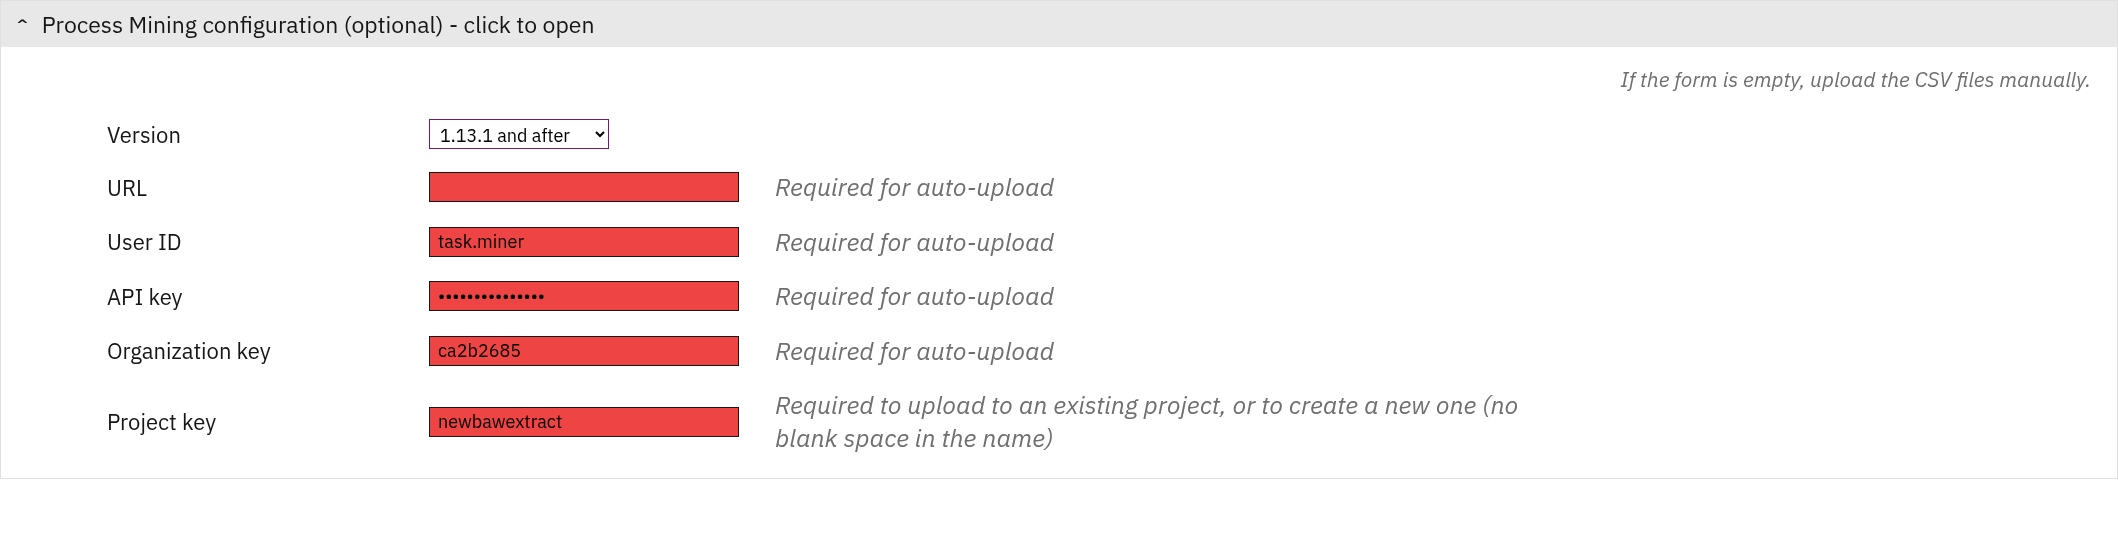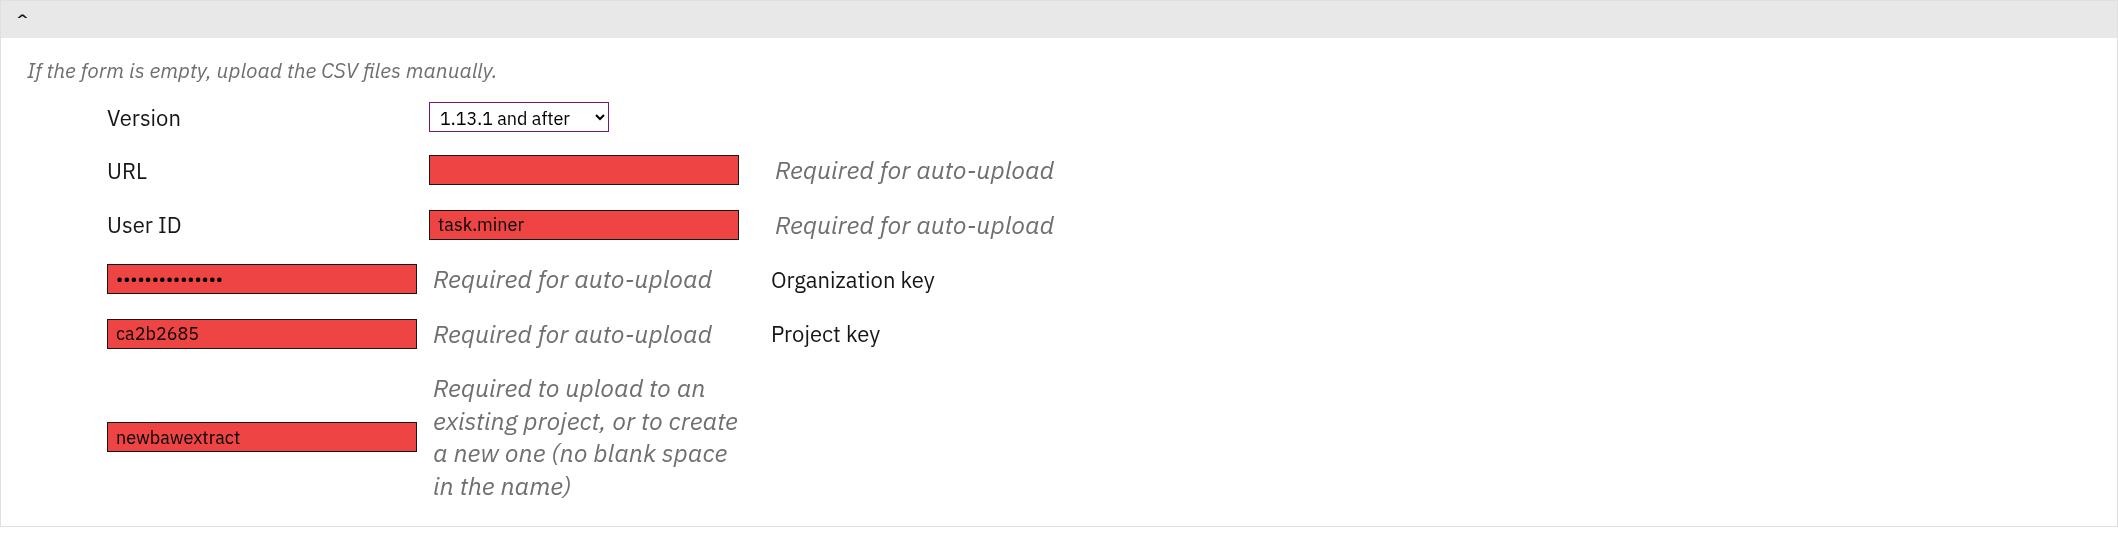--- a/index.html
+++ b/index.html
@@ -35,21 +35,22 @@
       color: #161616;
     }
     .body {
       background: #fff;
       padding: 18px 26px 24px 26px;
     }
     .helper {
       font-style: italic;
       color: #6f6f6f;
       font-size: 21px;
-      margin-bottom: 18px;
+      margin-bottom: 26px;
+      text-align: right;
     }
     .form {
       display: grid;
       grid-template-columns: 300px 320px 1fr;
       row-gap: 10px;
       column-gap: 10px;
       align-items: center;
       padding-left: 80px;
       gap: 22px;
     }
@@ -88,20 +89,21 @@
     .select-cell {
       grid-column: 2 / span 2;
     }
   </style>
 </head>
 <body>
 
 <div class="panel">
   <div class="header">
     <span class="caret">^</span>
+    <span class="header-title">Process Mining configuration (optional) - click to open</span>
   </div>
 
   <div class="body">
     <div class="helper">If the form is empty, upload the CSV files manually.</div>
 
     <div class="form">
 
       <div class="label">Version</div>
       <div class="select-cell">
         <select>
@@ -114,20 +116,21 @@
         <input type="text" value="" style="">
       </div>
       <div class="hint">Required for auto-upload</div>
 
       <div class="label">User ID</div>
       <div class="input-cell">
         <input type="text" value="task.miner" style="">
       </div>
       <div class="hint">Required for auto-upload</div>
 
+      <div class="label">API key</div>
       <div class="input-cell">
         <input type="password" value="•••••••••••••••" style="">
       </div>
       <div class="hint">Required for auto-upload</div>
 
       <div class="label">Organization key</div>
       <div class="input-cell">
         <input type="text" value="ca2b2685" style="">
       </div>
       <div class="hint">Required for auto-upload</div>

